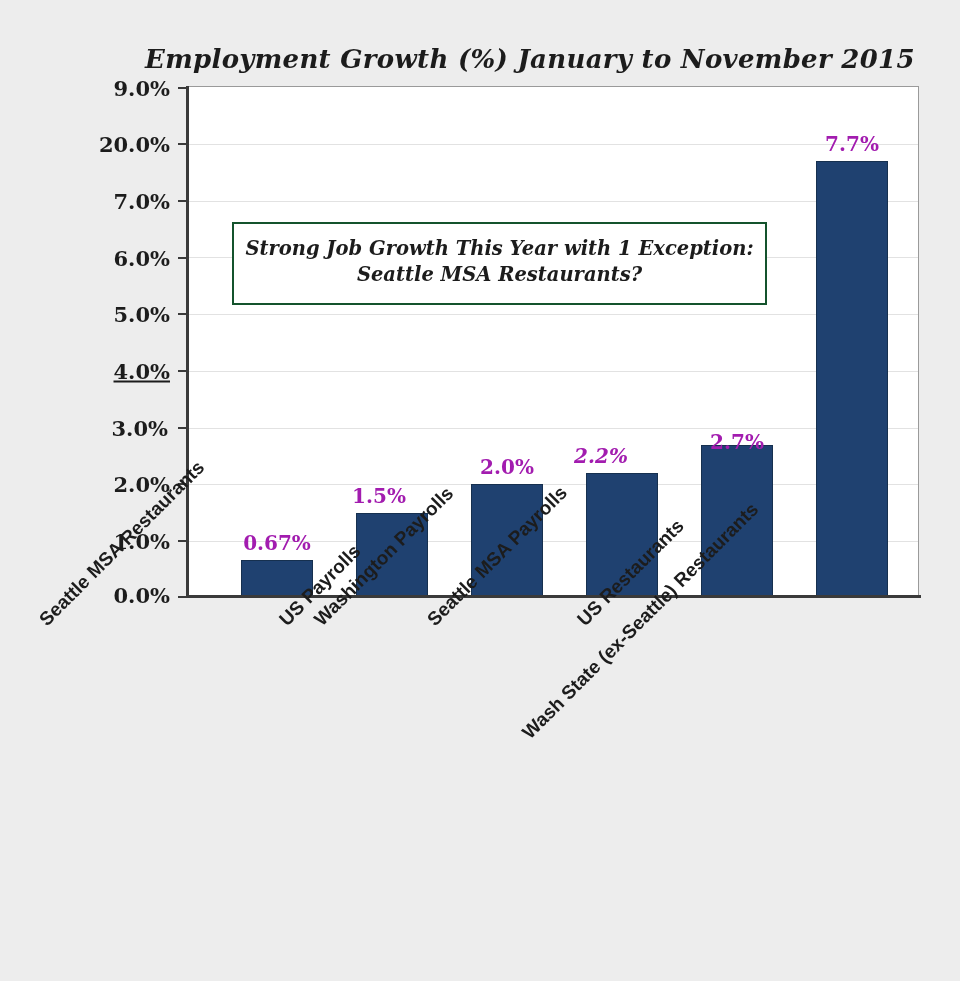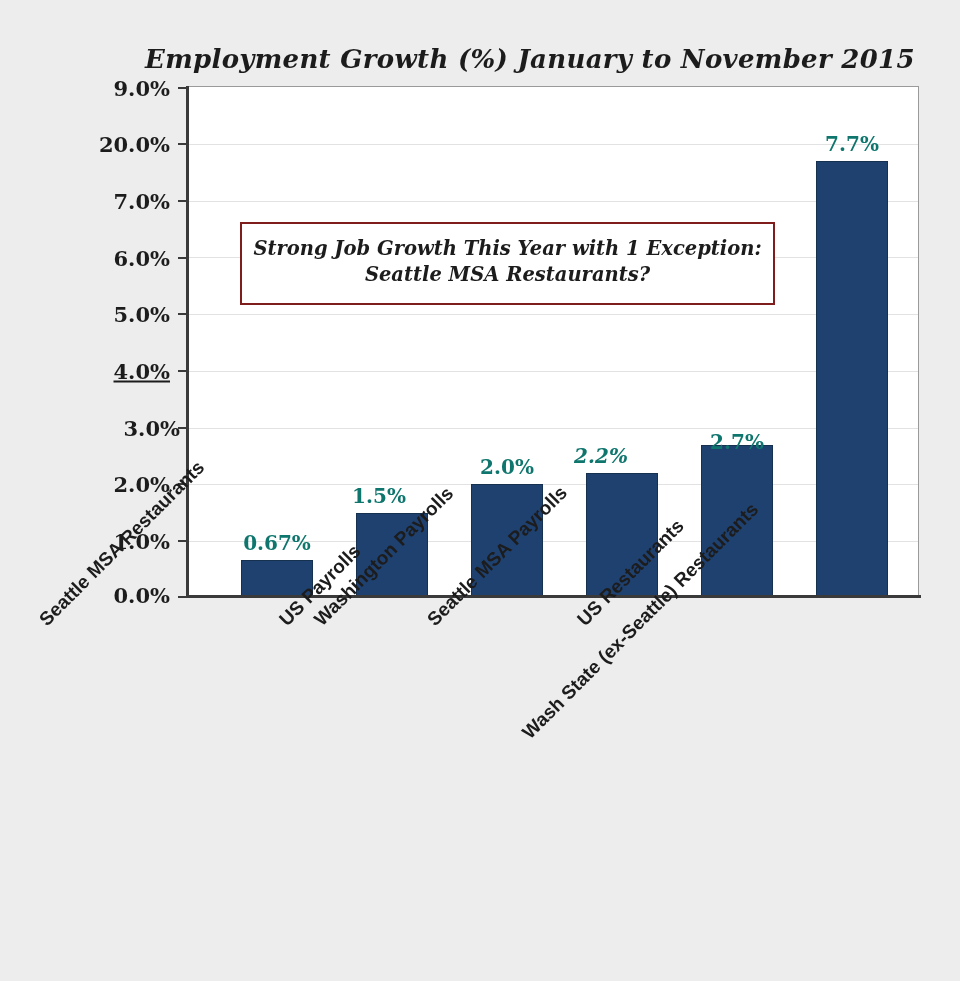--- a/index.html
+++ b/index.html
@@ -92,43 +92,43 @@
     position: absolute;
     background: #1f4170;
     border: 1px solid #16304f;
     box-sizing: border-box;
   }
   .bar-value {
     position: absolute;
     font-family: "DejaVu Serif", serif;
     font-weight: bold;
     font-size: 20px;
-    color: #0f766e;
+    color: #a21caf;
     text-align: center;
     white-space: nowrap;
     transform: translateX(-50%);
   }
   .cat-label {
     position: absolute;
     font-family: "Liberation Sans", sans-serif;
     font-weight: bold;
     font-size: 19px;
     color: #1c1c1c;
     white-space: nowrap;
     transform-origin: left top;
     transform: rotate(-45deg);
   }
   .annotation {
     position: absolute;
-    left: 240px;
+    left: 232px;
     top: 222px;
     width: 535px;
     padding: 12px 10px 14px 10px;
     background: #ffffff;
-    border: 2px solid #7f1d1d;
+    border: 2px solid #14532d;
     box-sizing: border-box;
     text-align: center;
     font-family: "DejaVu Serif", serif;
     font-weight: bold;
     font-style: italic;
     font-size: 19.5px;
     color: #1c1c1c;
     line-height: 1.35;
   }
   .annotation div { white-space: nowrap; }
@@ -168,21 +168,21 @@
 
   <div class="axis-left"></div>
   <div class="axis-bottom"></div>
 
   <div class="ytick-label" style="left:90px; top:88px;">9.0%</div>
   <div class="ytick-label" style="left:90px; top:144px;">20.0%</div>
   <div class="ytick-label" style="left:90px; top:201px;">7.0%</div>
   <div class="ytick-label" style="left:90px; top:258px;">6.0%</div>
   <div class="ytick-label" style="left:90px; top:314px;">5.0%</div>
   <div class="ytick-label" style="left:90px; top:371px;text-decoration:underline;">4.0%</div>
-  <div class="ytick-label" style="left:100px; top:428px;">3.0%</div>
+  <div class="ytick-label" style="left:88px; top:428px;">3.0%</div>
   <div class="ytick-label" style="left:90px; top:484px;">2.0%</div>
   <div class="ytick-label" style="left:90px; top:541px;">1.0%</div>
   <div class="ytick-label" style="left:90px; top:595px;">0.0%</div>
 
   <div class="ytick-mark" style="top:88px;"></div>
   <div class="ytick-mark" style="top:144px;"></div>
   <div class="ytick-mark" style="top:201px;"></div>
   <div class="ytick-mark" style="top:258px;"></div>
   <div class="ytick-mark" style="top:314px;"></div>
   <div class="ytick-mark" style="top:371px;"></div>

